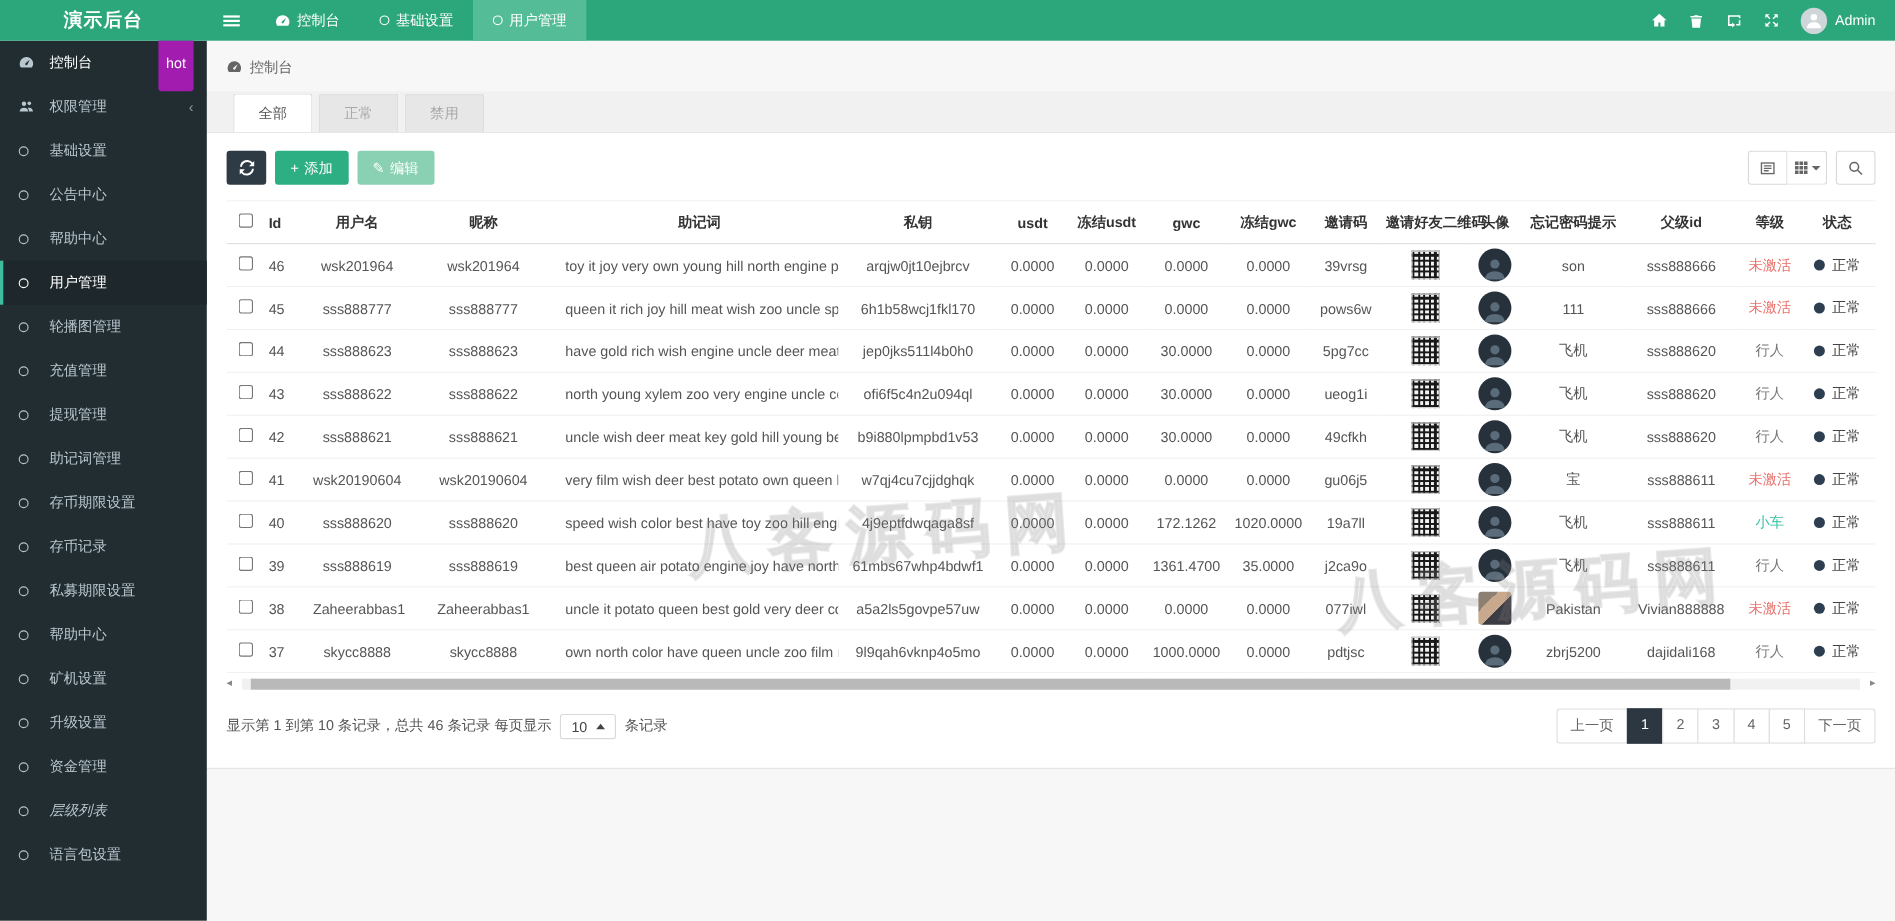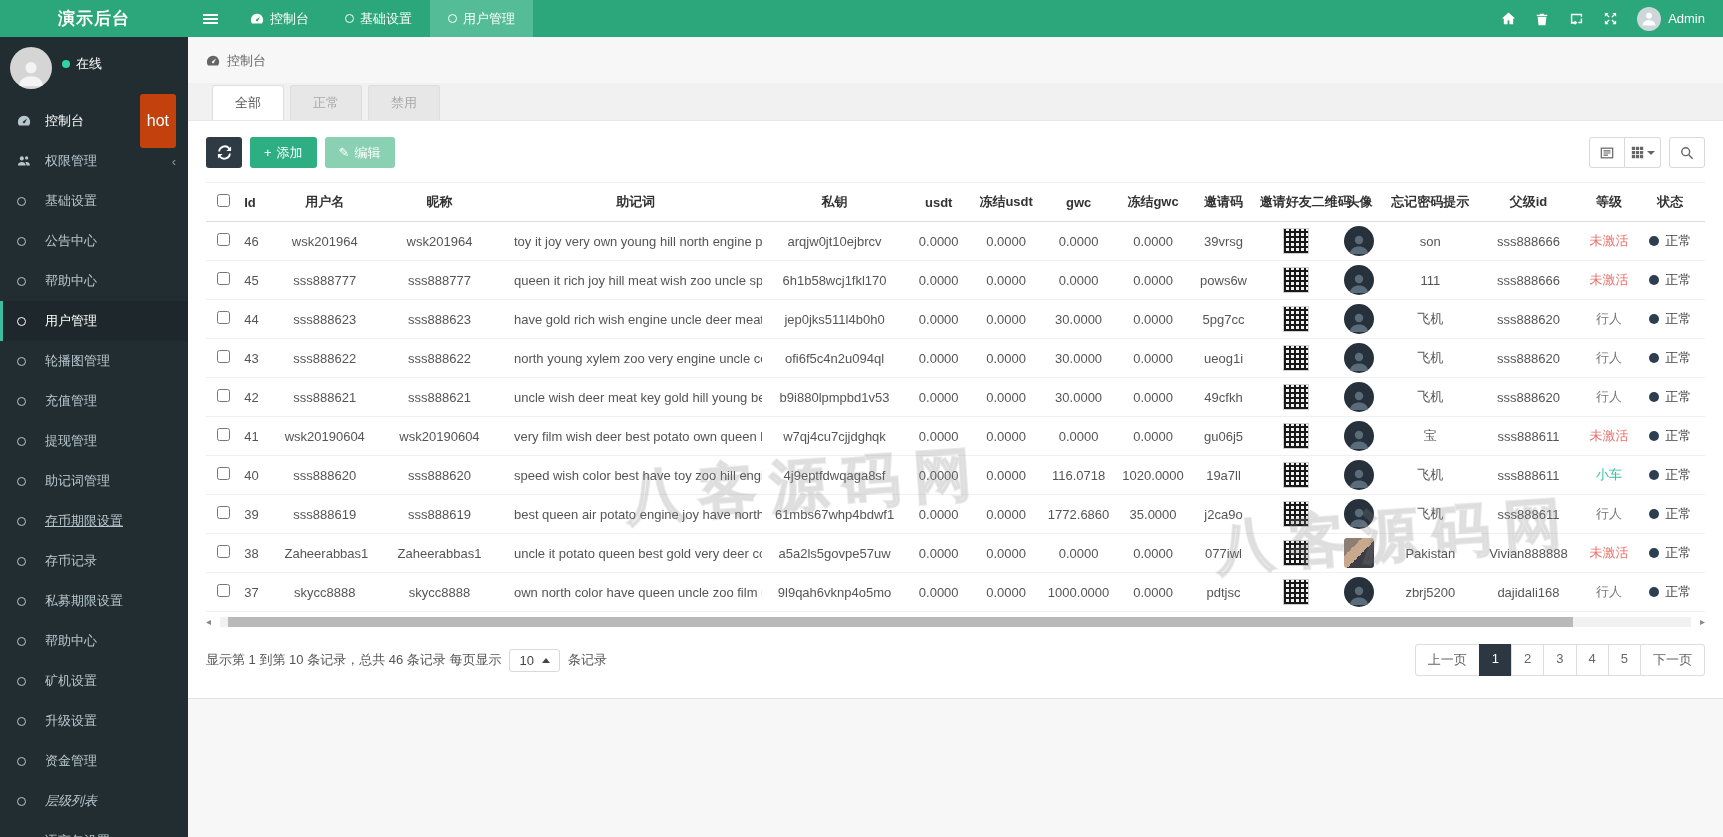--- a/index.html
+++ b/index.html
@@ -26,21 +26,21 @@
   .user-avatar { width:42px; height:42px; border-radius:50%; background:#d5d5d5; overflow:hidden; display:flex; align-items:flex-end; justify-content:center; flex:none; }
   .user-online { display:flex; align-items:center; gap:6px; color:#fff; font-size:13px; margin:8px 0 0 10px; }
   .online-dot { width:8px; height:8px; border-radius:50%; background:#2fd5a4; }
   .menu { list-style:none; }
   .menu-item { display:flex; align-items:center; height:40px; padding:0 12px 0 14px; color:#b8c7ce; font-size:13px; cursor:pointer; border-left:3px solid transparent; }
   .menu-item .mi-icon { width:22px; display:flex; align-items:center; color:#b8c7ce; }
   .menu-item.active { background:#1e282c; color:#fff; border-left-color:#3dbd9e; }
   .menu-item.active .mi-icon, .menu-item.first { color:#fff; }
   .menu-item.first { color:#fff; }
   .circle-o { width:9px; height:9px; border:1px solid currentColor; border-radius:50%; display:inline-block; }
-  .badge-hot { margin-left:auto; background:#c2410c; color:#fff; font-size:16px; padding:18px 7px; border-radius:3px; }
+  .badge-hot { margin-left:auto; background:#a21caf; color:#fff; font-size:13px; padding:18px 7px; border-radius:3px; }
   .chevron-left { margin-left:auto; color:#8a9ba3; font-size:13px; }
 
   
   .content { position:absolute; top:37px; left:188px; width:1535px; height:800px; background:#f7f7f7; }
   .breadcrumb { display:flex; align-items:center; gap:7px; padding:15px 18px 13px; font-size:13px; color:#666; }
   .tabstrip { background:#f1f1f1; border-bottom:1px solid #e7e7e7; padding:6px 0 0 24px; display:flex; gap:6px; height:38px; align-items:flex-end; }
   .ftab { font-size:13px; padding:8px 22px; border-radius:3px 3px 0 0; cursor:pointer; }
   .ftab.active { background:#fff; color:#555; border:1px solid #ddd; border-bottom:none;text-align:center; }
   .ftab.idle { background:#e7e7e7; color:#a9a9a9; border:1px solid #ddd; border-bottom:none; }
   .card { background:#fff; border-bottom:1px solid #e3e3e3; padding:16px 18px 22px; }
@@ -167,32 +167,20 @@
             <circle cx="12" cy="8" r="4.2"></circle>
             <path d="M3 22c0-5 4.2-7.5 9-7.5s9 2.5 9 7.5H3z"></path>
           </svg>
         </span>
       <span>Admin</span>
     </div>
   </div>
 </header>
 
 <aside class="sidebar">
-  <div class="user-panel">
-    <span class="user-avatar">
-        <svg width="34" height="32" viewBox="0 0 24 24" fill="#f4f4f4">
-          <circle cx="12" cy="8" r="4.2"></circle>
-          <path d="M3 22c0-5 4.2-7.5 9-7.5s9 2.5 9 7.5H3z"></path>
-        </svg>
-      </span>
-    <span class="user-online">
-      <span class="online-dot"></span>
-      <span>在线</span>
-    </span>
-  </div>
   <ul class="menu">
       <li class="menu-item first">
         <span class="mi-icon">
           <svg width="14" height="14" viewBox="0 0 16 16" fill="currentColor">
             <path d="M8 2a7 7 0 0 0-7 7c0 1.5.5 2.9 1.3 4h11.4A7 7 0 0 0 8 2zm.9 8.2a1.2 1.2 0 0 1-1.8-1.6L11.5 5 8.9 10.2z"></path>
           </svg>
         </span>
         <span style="margin-left:6px;">控制台</span>
         <span class="badge-hot">hot</span>
       </li>
@@ -252,21 +240,21 @@
       <li class="menu-item">
         <span class="mi-icon">
           <span class="circle-o"></span>
         </span>
         <span style="margin-left:6px;">助记词管理</span>
       </li>
       <li class="menu-item">
         <span class="mi-icon">
           <span class="circle-o"></span>
         </span>
-        <span style="margin-left:6px;text-decoration:underline;">存币期限设置</span>
+        <span style="margin-left:6px;">存币期限设置</span>
       </li>
       <li class="menu-item">
         <span class="mi-icon">
           <span class="circle-o"></span>
         </span>
         <span style="margin-left:6px;">存币记录</span>
       </li>
       <li class="menu-item">
         <span class="mi-icon">
           <span class="circle-o"></span>
@@ -610,21 +598,21 @@
             </tr>
             <tr>
               <td><input type="checkbox" style=""></td>
               <td class="al">40</td>
               <td>sss888620</td>
               <td>sss888620</td>
               <td>speed wish color best have toy zoo hill engine north uncle queen</td>
               <td>4j9eptfdwqaga8sf</td>
               <td>0.0000</td>
               <td>0.0000</td>
-              <td>116.0718</td>
+              <td>172.1262</td>
               <td>1020.0000</td>
               <td>19a7ll</td>
               <td>
                 <div class="qr"></div>
               </td>
               <td>
                 <div class="avatar-dark">
                   <svg width="26" height="24" viewBox="0 0 24 24" fill="#5a6b7a">
                     <circle cx="12" cy="8" r="4.2"></circle>
                     <path d="M3 22c0-5 4.2-7.5 9-7.5s9 2.5 9 7.5H3z"></path>
@@ -641,21 +629,21 @@
             </tr>
             <tr>
               <td><input type="checkbox" style=""></td>
               <td class="al">39</td>
               <td>sss888619</td>
               <td>sss888619</td>
               <td>best queen air potato engine joy have north gold key own rich</td>
               <td>61mbs67whp4bdwf1</td>
               <td>0.0000</td>
               <td>0.0000</td>
-              <td>1772.6860</td>
+              <td>1361.4700</td>
               <td>35.0000</td>
               <td>j2ca9o</td>
               <td>
                 <div class="qr"></div>
               </td>
               <td>
                 <div class="avatar-dark">
                   <svg width="26" height="24" viewBox="0 0 24 24" fill="#5a6b7a">
                     <circle cx="12" cy="8" r="4.2"></circle>
                     <path d="M3 22c0-5 4.2-7.5 9-7.5s9 2.5 9 7.5H3z"></path>

